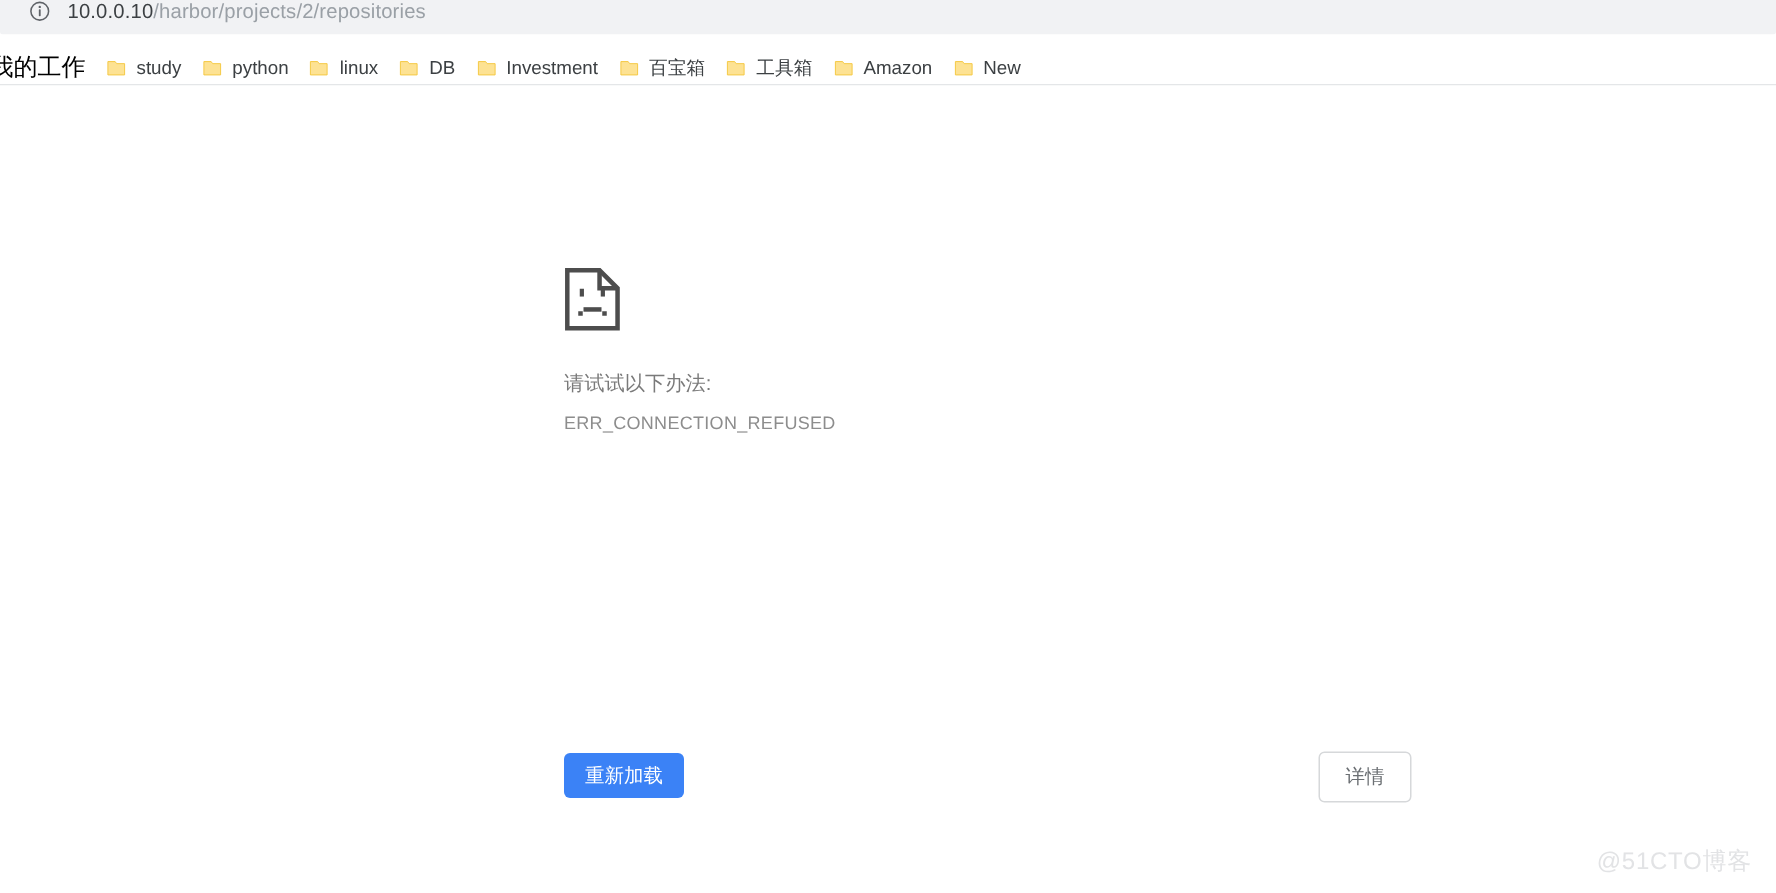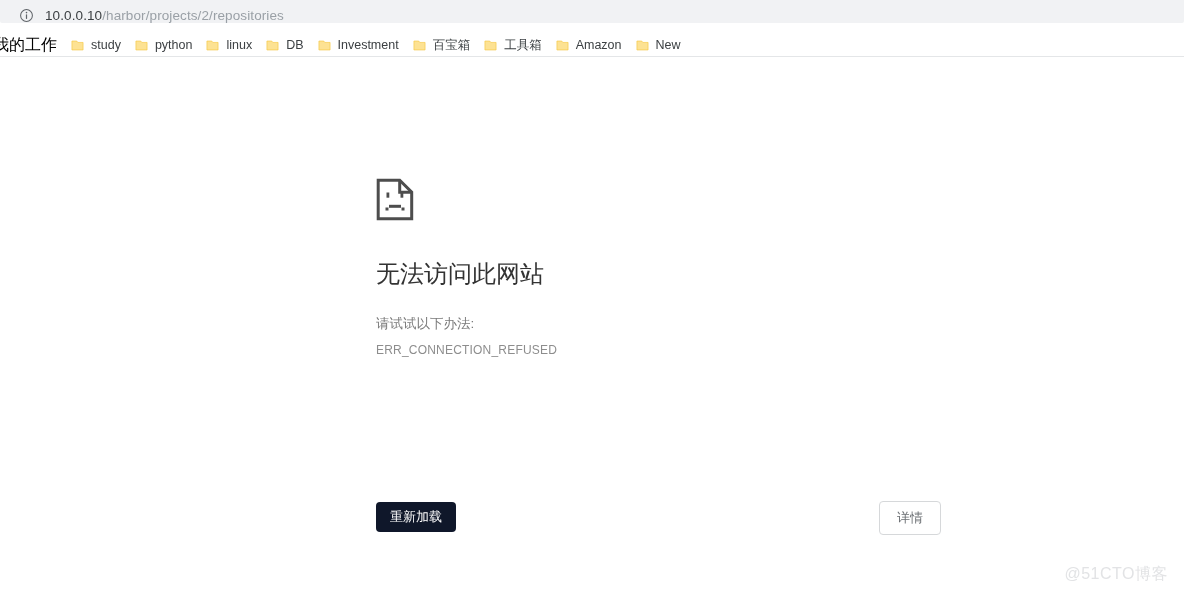--- a/index.html
+++ b/index.html
@@ -18,21 +18,21 @@
   
   .omnibox {
     position: absolute;
     left: 0;
     top: 0;
     width: 1184px;
     height: 23px;
     background: #f1f2f4;
     border-radius: 0 0 2px 2px;
     display: flex;
-    align-items: flex-end;
+    align-items: flex-start;
   }
   .info-icon {
     margin-left: 19px;
     width: 15px;
     height: 15px;
     flex: 0 0 auto;
     display: block;
   }
   .url-text {
     margin-left: 11px;
@@ -163,21 +163,21 @@
     top: 444px;
     width: 565px;
     height: 40px;
   }
   .btn-reload {
     position: absolute;
     left: 0;
     top: 1px;
     height: 30px;
     padding: 0 14px;
-    background: #0f172a;
+    background: #3b82f6;
     color: #ffffff;
     font-size: 13px;
     border: none;
     border-radius: 4px;
     cursor: pointer;
     font-family: inherit;
     line-height: 30px;
   }
   .btn-details {
     position: absolute;
@@ -285,21 +285,20 @@
     <svg class="sad-doc" viewBox="0 0 38 43">
       <path d="M2.2 2.2h21.5l12 12v26.6H2.2z" fill="#ffffff" stroke="#4d4d4d" stroke-width="3"></path>
       <path d="M23.7 2.2v12h12" fill="none" stroke="#4d4d4d" stroke-width="3"></path>
       <rect x="10.5" y="14.5" width="2.8" height="5.2" fill="#4d4d4d"></rect>
       <rect x="24.5" y="14.5" width="2.8" height="5.2" fill="#4d4d4d"></rect>
       <rect x="9.5" y="29.5" width="3" height="3" fill="#4d4d4d"></rect>
       <rect x="25.5" y="29.5" width="3" height="3" fill="#4d4d4d"></rect>
       <rect x="13" y="26.8" width="12" height="3" fill="#4d4d4d"></rect>
     </svg>
 
-    <div class="err-title">无法访问此网站</div>
 
 
     <div class="err-suggest-title">请试试以下办法:</div>
 
 
     <div class="err-code">ERR_CONNECTION_REFUSED</div>
   </div>
 
   <div class="btn-row">
     <button class="btn-reload">重新加载</button>

